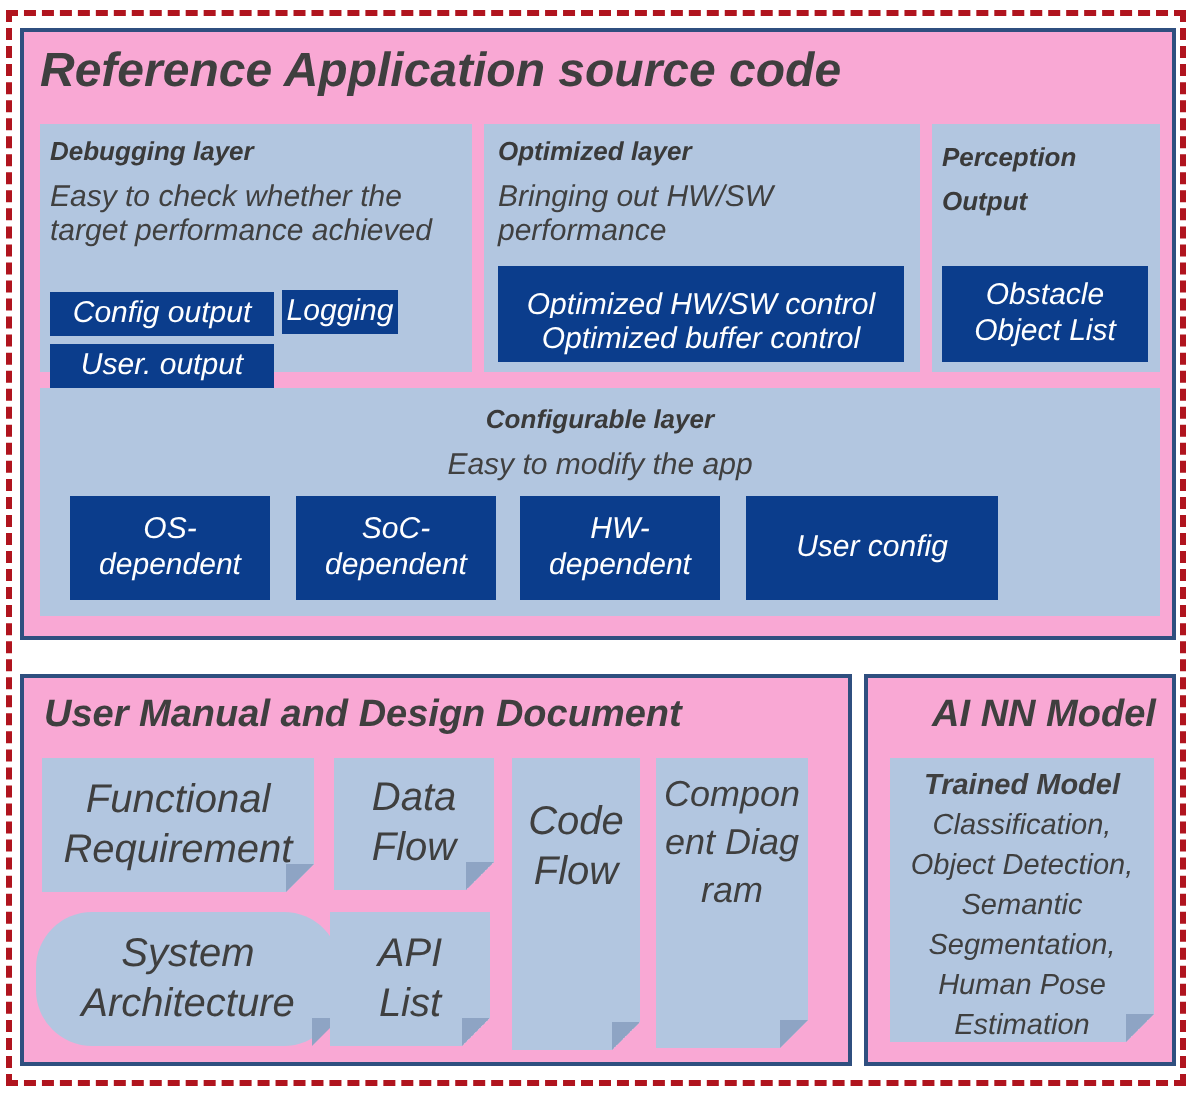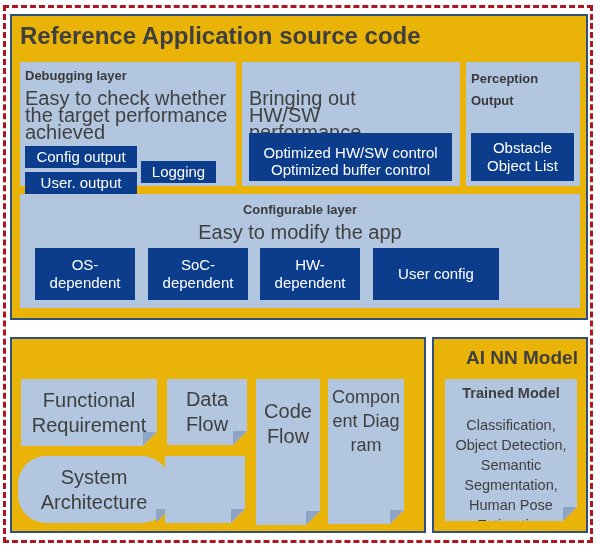--- a/index.html
+++ b/index.html
@@ -1,24 +1,24 @@
 <!DOCTYPE html>
 <html><head>
 <meta charset="utf-8">
 <style>
   html, body { margin: 0; padding: 0; background: #ffffff; }
   body { width: 600px; height: 549px; position: relative; overflow: hidden;
          font-family: "Liberation Sans", sans-serif; color: #3f3f3f; }
   .dashed { position: absolute; left: 3px; top: 5px; width: 590px; height: 538px;
             border: 3px dashed #b0141e; box-sizing: border-box; }
-  .panel { position: absolute; border: 2px solid #2f4f7f; background: #eab308; box-sizing: border-box; }
+  .panel { position: absolute; border: 2px solid #2f4f7f; background: #f9a8d4; box-sizing: border-box; font-style: italic; }
   .panel-title { position: absolute; font-weight: bold; color: #3f3f3f; white-space: nowrap; }
   .layer { position: absolute; background: #b2c6e0; box-sizing: border-box; }
   .layer-title { position: absolute; font-weight: bold; font-size: 13px; color: #3a3a3a; white-space: nowrap; }
-  .layer-desc { position: absolute; font-size: 20px; color: #404040; line-height: 17px; }
+  .layer-desc { position: absolute; font-size: 15px; color: #404040; line-height: 17px; }
   .btn { position: absolute; background: #0b3d8c; color: #ffffff; font-size: 15px;
          display: flex; align-items: center; justify-content: center; text-align: center;
          line-height: 18px; box-sizing: border-box; }
   .doc { position: absolute; background: #b2c6e0; color: #3f3f3f; text-align: center;
          display: flex; align-items: center; justify-content: center; box-sizing: border-box;
          clip-path: polygon(0 0, 100% 0, 100% calc(100% - 14px), calc(100% - 14px) 100%, 0 100%); }
   .doc .fold { position: absolute; right: 0; bottom: 0; width: 14px; height: 14px;
                background: linear-gradient(135deg, #8ea4c4 50%, transparent 50%); }
   .doc .txt { font-size: 20px; line-height: 25px; }
 </style>
@@ -27,25 +27,26 @@
 
 <div class="dashed"></div>
 
 <div class="panel" style="left:10px; top:14px; width:578px; height:306px;">
   <div class="panel-title" style="left:8px; top:6px; font-size:24px;">Reference Application source code</div>
 
   <div class="layer" style="left:8px; top:46px; width:216px; height:124px;">
     <div class="layer-title" style="left:5px; top:6px;">Debugging layer</div>
     <div class="layer-desc" style="left:5px; top:28px; width:212px;">Easy to check whether the target performance achieved</div>
     <div class="btn" style="left:5px; top:84px; width:112px; height:22px;text-align:right;">Config output</div>
-    <div class="btn" style="left:121px; top:99px; width:75px; height:22px;">Logging</div>
+    <div class="btn" style="left:121px; top:83px; width:58px; height:22px;">Logging</div>
     <div class="btn" style="left:5px; top:110px; width:112px; height:22px; ">User. output</div>
   </div>
 
   <div class="layer" style="left:230px; top:46px; width:218px; height:124px;">
+    <div class="layer-title" style="left:7px; top:6px;">Optimized layer</div>
     <div class="layer-desc" style="left:7px; top:28px; width:170px;">Bringing out HW/SW performance</div>
     <div class="btn" style="left:7px; top:71px; width:203px; height:40px;">Optimized HW/SW control</div>
     <div class="btn" style="left:7px; top:97px; width:203px; height:22px;">Optimized buffer control</div>
   </div>
 
   <div class="layer" style="left:454px; top:46px; width:114px; height:124px;">
     <div class="layer-title" style="left:5px; top:6px; white-space:normal; width:108px; line-height:22px;">Perception Output</div>
     <div class="btn" style="left:5px; top:71px; width:103px; height:48px; padding:0 8px;">Obstacle Object List</div>
   </div>
 
@@ -53,20 +54,21 @@
     <div class="layer-title" style="left:0; width:100%; text-align:center; top:8px;">Configurable layer</div>
     <div class="layer-desc" style="left:0; width:100%; text-align:center; top:30px;">Easy to modify the app</div>
     <div class="btn" style="left:15px; top:54px; width:100px; height:52px; padding:0 12px;">OS-dependent</div>
     <div class="btn" style="left:128px; top:54px; width:100px; height:52px; padding:0 8px;">SoC-dependent</div>
     <div class="btn" style="left:240px; top:54px; width:100px; height:52px; padding:0 12px;">HW-dependent</div>
     <div class="btn" style="left:353px; top:54px; width:126px; height:52px;">User config</div>
   </div>
 </div>
 
 <div class="panel" style="left:10px; top:337px; width:416px; height:196px;">
+  <div class="panel-title" style="left:10px; top:8px; font-size:19px;">User Manual and Design Document</div>
 
   <div class="doc" style="left:9px; top:40px; width:136px; height:67px;">
     <span class="txt">Functional Requirement</span>
       <span class="fold"></span>
   </div>
   <div class="doc" style="left:155px; top:40px; width:80px; height:66px;">
     <span class="txt" style="padding:0 10px;">Data Flow</span>
       <span class="fold"></span>
   </div>
   <div class="doc" style="left:244px; top:40px; width:64px; height:146px;">
@@ -75,24 +77,25 @@
   </div>
   <div class="doc" style="left:316px; top:40px; width:76px; height:145px;">
     <span class="txt" style="font-size:18px; line-height:24px; padding:0 2px; margin-top:-62px; word-break:break-all;">Component Diagram</span>
       <span class="fold"></span>
   </div>
   <div class="doc" style="left:6px; top:117px; width:152px; height:67px;border-radius:28px;">
     <span class="txt" style="padding:0 8px;">System Architecture</span>
       <span class="fold"></span>
   </div>
   <div class="doc" style="left:153px; top:117px; width:80px; height:67px;">
+    <span class="txt" style="padding:0 18px;">API List</span>
       <span class="fold"></span>
   </div>
 </div>
 
 <div class="panel" style="left:432px; top:337px; width:156px; height:196px;">
   <div class="panel-title" style="left:12px; width:100%; text-align:center; top:8px; font-size:19px;">AI NN Model</div>
-  <div class="doc" style="left:11px; top:40px; width:132px; height:142px; flex-direction:column; justify-content:flex-start; padding-top:4px;gap:12px;">
+  <div class="doc" style="left:11px; top:40px; width:132px; height:142px; flex-direction:column; justify-content:flex-start; padding-top:4px;">
     <div style="font-weight:bold; font-size:14.5px; line-height:20px;">Trained Model</div>
     <div style="font-size:14.5px; line-height:20px; padding:0 2px;">Classification, Object Detection, Semantic Segmentation, Human Pose Estimation</div>
     <span class="fold"></span>
   </div>
 </div>
 
 </body></html>

